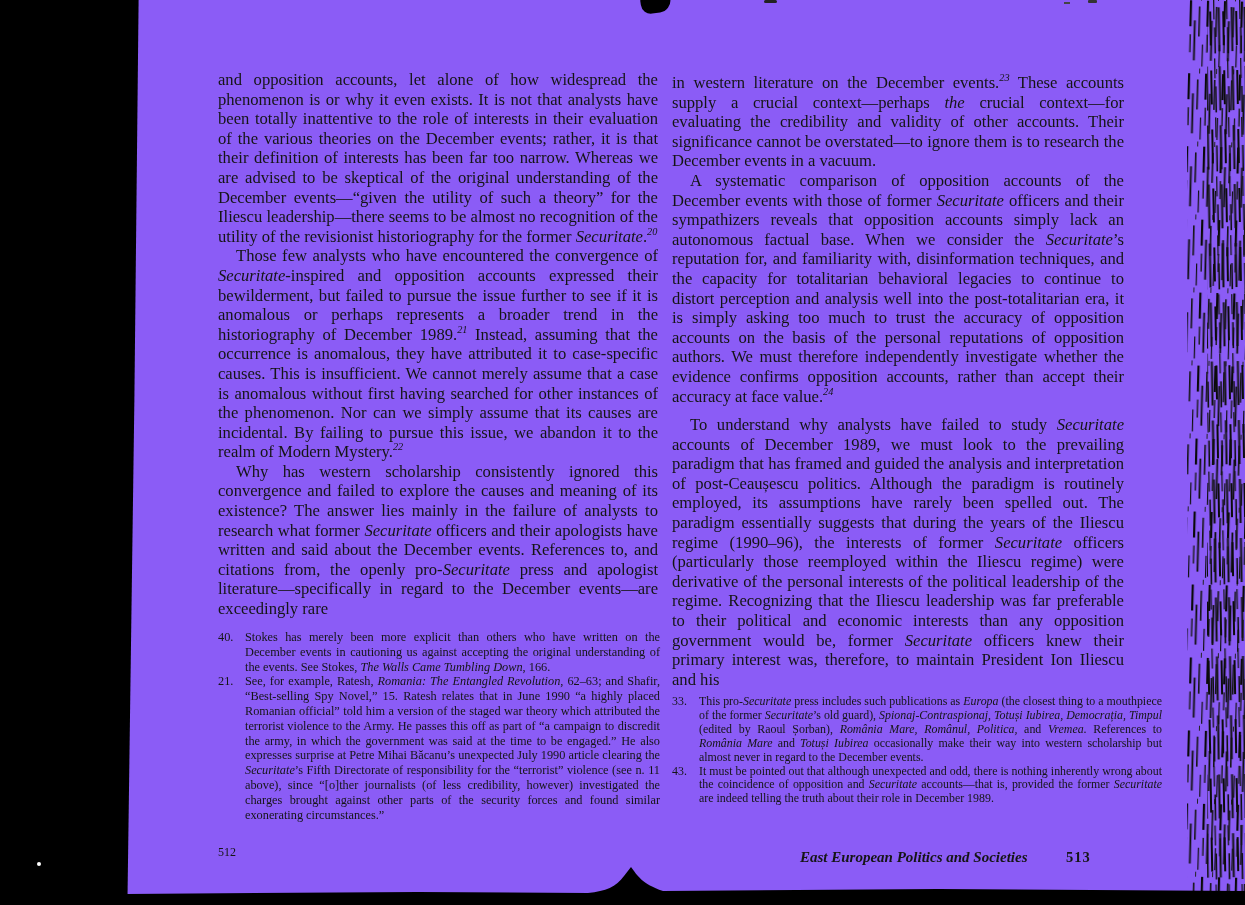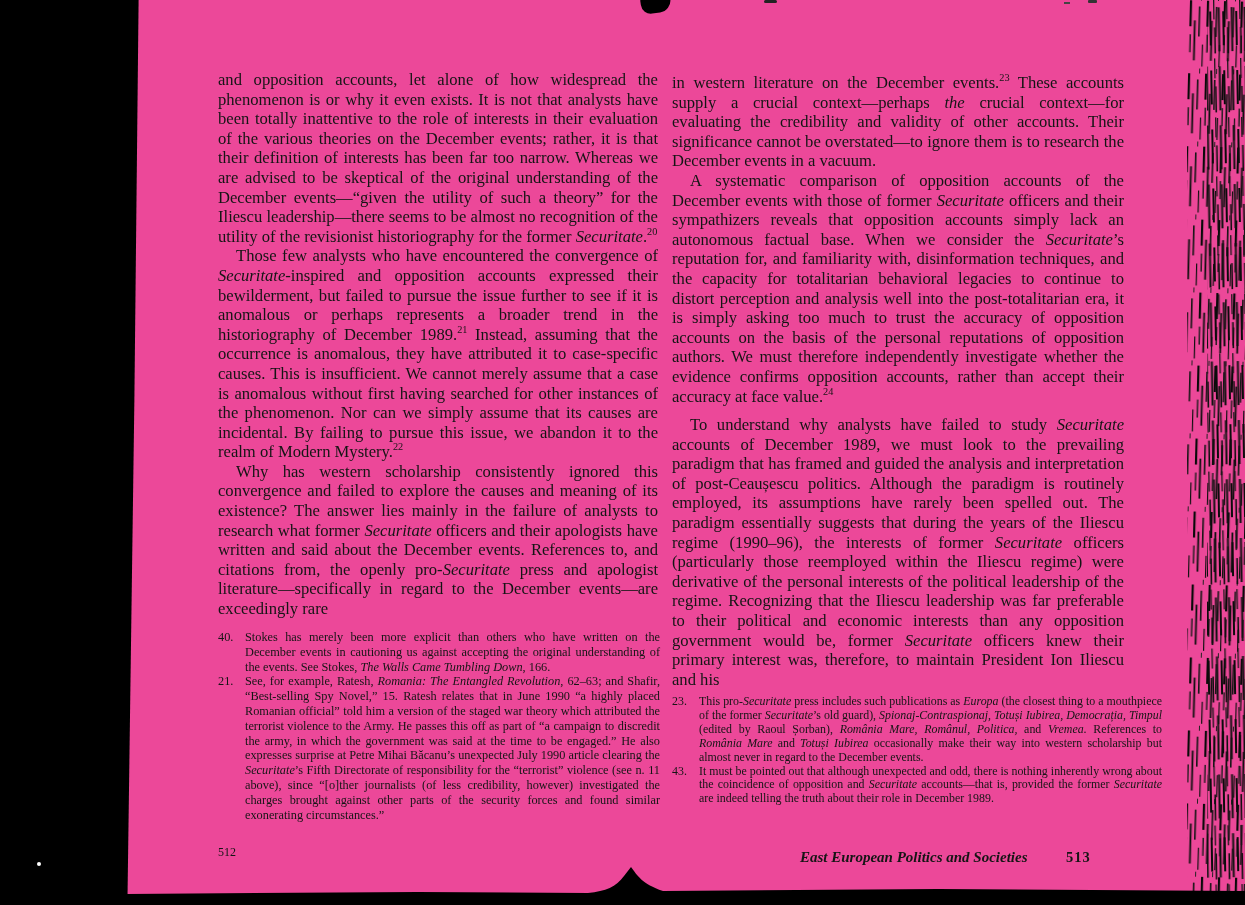--- a/index.html
+++ b/index.html
@@ -1,17 +1,17 @@
 <!DOCTYPE html>
 <html><head>
 <meta charset="utf-8">
 <style>
   html,body{margin:0;padding:0;background:#000;}
   #canvas{
-    position:relative;width:1245px;height:905px;background:#ec4899;overflow:hidden;
+    position:relative;width:1245px;height:905px;background:#8b5cf6;overflow:hidden;
     font-family:"Liberation Serif","DejaVu Serif",serif;color:#151515;
   }
   
   .black-strip-left{
     position:absolute;left:0;top:0;width:140px;height:905px;background:#000;
     clip-path:polygon(0 0,99% 0,96% 44%,91% 100%,0 100%);
   }
   .white-speck{position:absolute;left:37px;top:862px;width:4px;height:4px;background:#fff;border-radius:50%;}
   .ink-blob-top{
     position:absolute;left:641px;top:-3px;width:30px;height:16px;background:#000;
@@ -25,21 +25,21 @@
   
   .page{position:absolute;}
   #left-page{left:218px;top:70px;width:440px;}
   #right-page{left:672px;top:73px;width:452px;}
   .page-body{font-size:16.6px;line-height:19.6px;text-align:justify;overflow:hidden;}
   #left-page .page-body{height:560px;}
   #right-page .page-body{height:620px;}
   .para{margin:0;}
   .para.indent{text-indent:18px;}
   .para.gap-above{margin-top:9px;}
-  sup{font-size:0.62em;line-height:0;vertical-align:super;}
+  sup{font-size:0.62em;line-height:0;vertical-align:super;font-style:italic;}
   .fn-block{text-align:justify;}
   #left-page .fn-block{font-size:12.3px;line-height:14.8px;width:442px;}
   #right-page .fn-block{font-size:11.9px;line-height:13.9px;width:490px;margin-top:2px;}
   .fn{display:flex;}
   .fn-num{flex:none;width:27px;}
   .fn-body{flex:1;text-align:justify;}
   
   .footer-item{position:absolute;}
   #left-page-number{left:218px;top:845px;font-size:12px;text-align:right;}
   #left-running-title{left:276px;top:844px;font-size:15.5px;font-style:italic;}
@@ -70,21 +70,21 @@
   </div>
 
   <div class="page" id="right-page">
     <div class="page-body">
       <p class="para">in western literature on the December events.<sup>23</sup> These accounts supply a crucial context—perhaps <i>the</i> crucial context—for evaluating the credibility and validity of other accounts. Their significance cannot be overstated—to ignore them is to research the December events in a vacuum.</p>
       <p class="para indent">A systematic comparison of opposition accounts of the December events with those of former <i>Securitate</i> officers and their sympathizers reveals that opposition accounts simply lack an autonomous factual base. When we consider the <i>Securitate</i>’s reputation for, and familiarity with, disinformation techniques, and the capacity for totalitarian behavioral legacies to continue to distort perception and analysis well into the post-totalitarian era, it is simply asking too much to trust the accuracy of opposition accounts on the basis of the personal reputations of opposition authors. We must therefore independently investigate whether the evidence confirms opposition accounts, rather than accept their accuracy at face value.<sup>24</sup></p>
       <p class="para indent gap-above">To understand why analysts have failed to study <i>Securitate</i> accounts of December 1989, we must look to the prevailing paradigm that has framed and guided the analysis and interpretation of post-Ceaușescu politics. Although the paradigm is routinely employed, its assumptions have rarely been spelled out. The paradigm essentially suggests that during the years of the Iliescu regime (1990–96), the interests of former <i>Securitate</i> officers (particularly those reemployed within the Iliescu regime) were derivative of the personal interests of the political leadership of the regime. Recognizing that the Iliescu leadership was far preferable to their political and economic interests than any opposition government would be, former <i>Securitate</i> officers knew their primary interest was, therefore, to maintain President Ion Iliescu and his</p>
     </div>
     <div class="fn-block">
       <div class="fn">
-        <span class="fn-num">23.</span>
+        <span class="fn-num">33.</span>
         <span class="fn-body">This pro-<i>Securitate</i> press includes such publications as <i>Europa</i> (the closest thing to a mouthpiece of the former <i>Securitate</i>’s old guard), <i>Spionaj-Contraspionaj, Totuși Iubirea, Democrația, Timpul</i> (edited by Raoul Șorban), <i>România Mare, Românul, Politica,</i> and <i>Vremea</i>. References to <i>România Mare</i> and <i>Totuși Iubirea</i> occasionally make their way into western scholarship but almost never in regard to the December events.</span>
       </div>
       <div class="fn">
         <span class="fn-num">43.</span>
         <span class="fn-body">It must be pointed out that although unexpected and odd, there is nothing inherently wrong about the coincidence of opposition and <i>Securitate</i> accounts—that is, provided the former <i>Securitate</i> are indeed telling the truth about their role in December 1989.</span>
       </div>
     </div>
   </div>
 
   <span class="footer-item" id="left-page-number">512</span>

